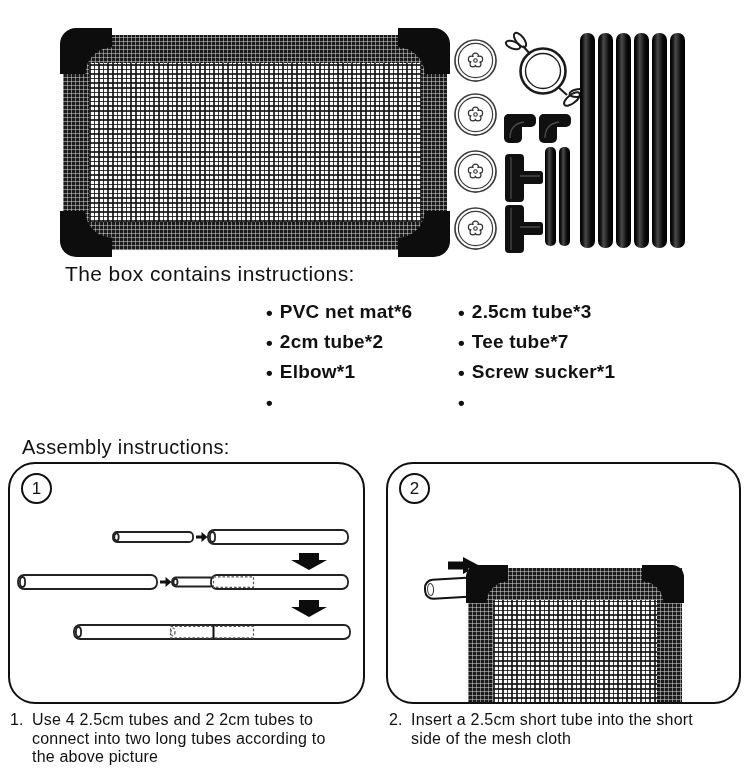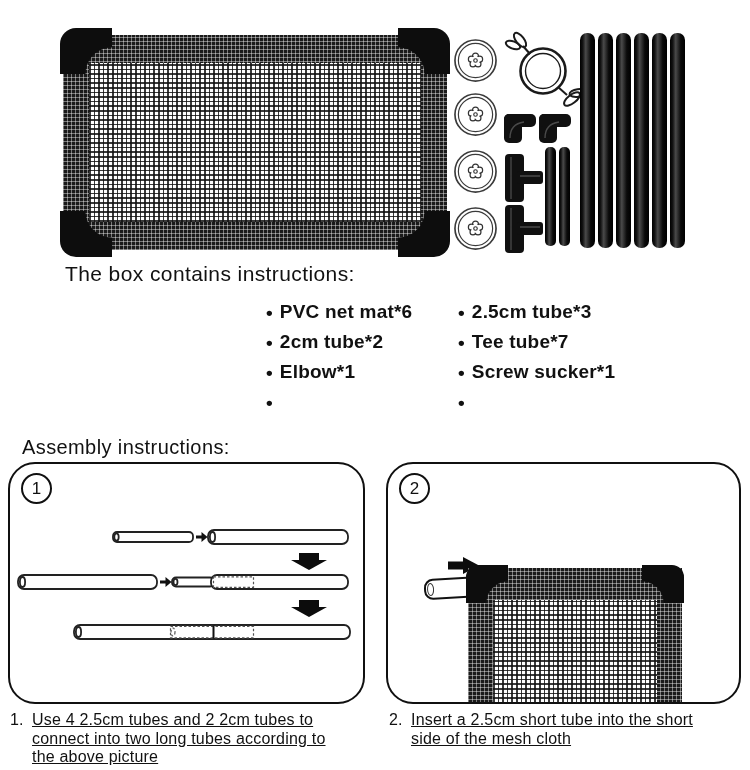--- a/index.html
+++ b/index.html
@@ -68,21 +68,21 @@
   .p2-corner.tr{right:-2px;top:-3px;background:radial-gradient(circle at 0% 100%,transparent 21px,#0d0d0d 22px);border-top-right-radius:12px;}
   .p2-tube{
     left:36px;top:113px;width:74px;height:17px;background:#fff;border:2px solid #111;
     border-radius:9px;transform:rotate(-3.5deg);z-index:1;
   }
   .p2-tube .end{position:absolute;left:1px;top:1.5px;width:5px;height:11px;border:1.6px solid #333;border-radius:50%;background:#fff;}
 
   
   .caption{display:flex;font-size:16px;line-height:1.16;letter-spacing:.2px;}
   .caption .pfx{width:22px;flex:none;}
-  .caption .body{width:310px;text-decoration:underline;}
+  .caption .body{width:310px;}
   .cap1{left:10px;top:711px;}
   .cap2{left:389px;top:711px;}
 
   svg{display:block;}
 </style>
 </head>
 <body>
 
 <div class="page">
 

